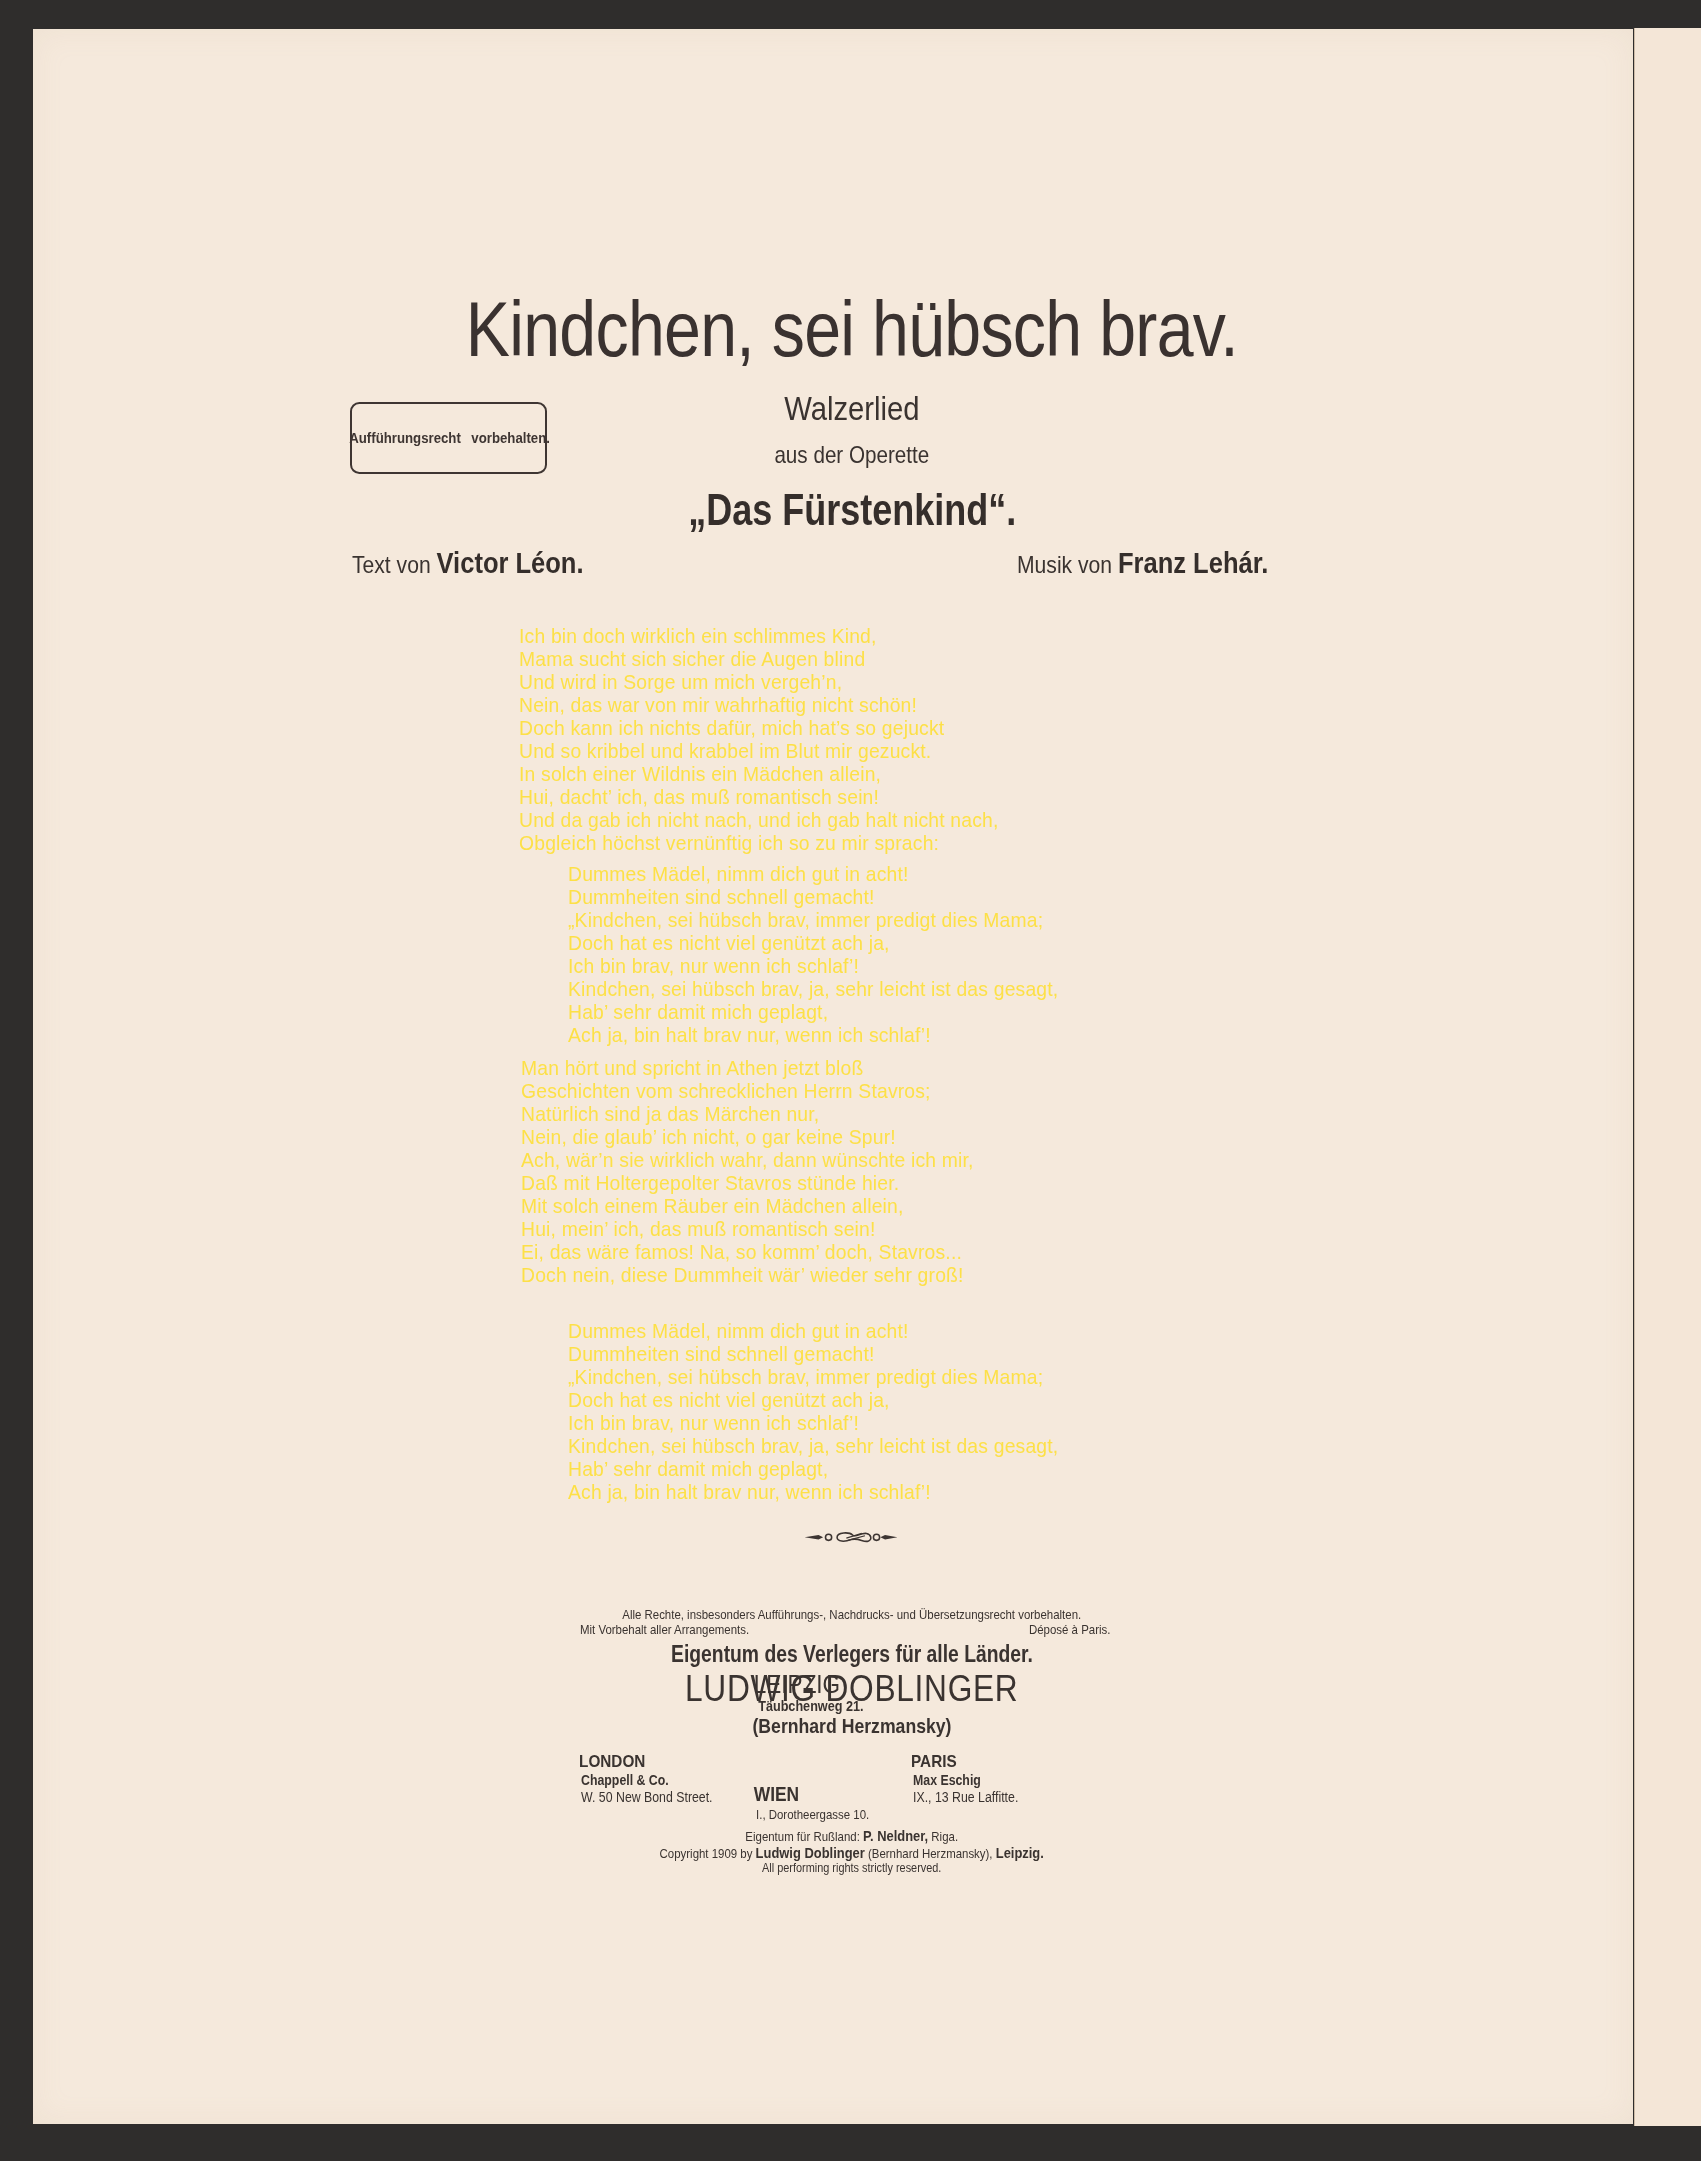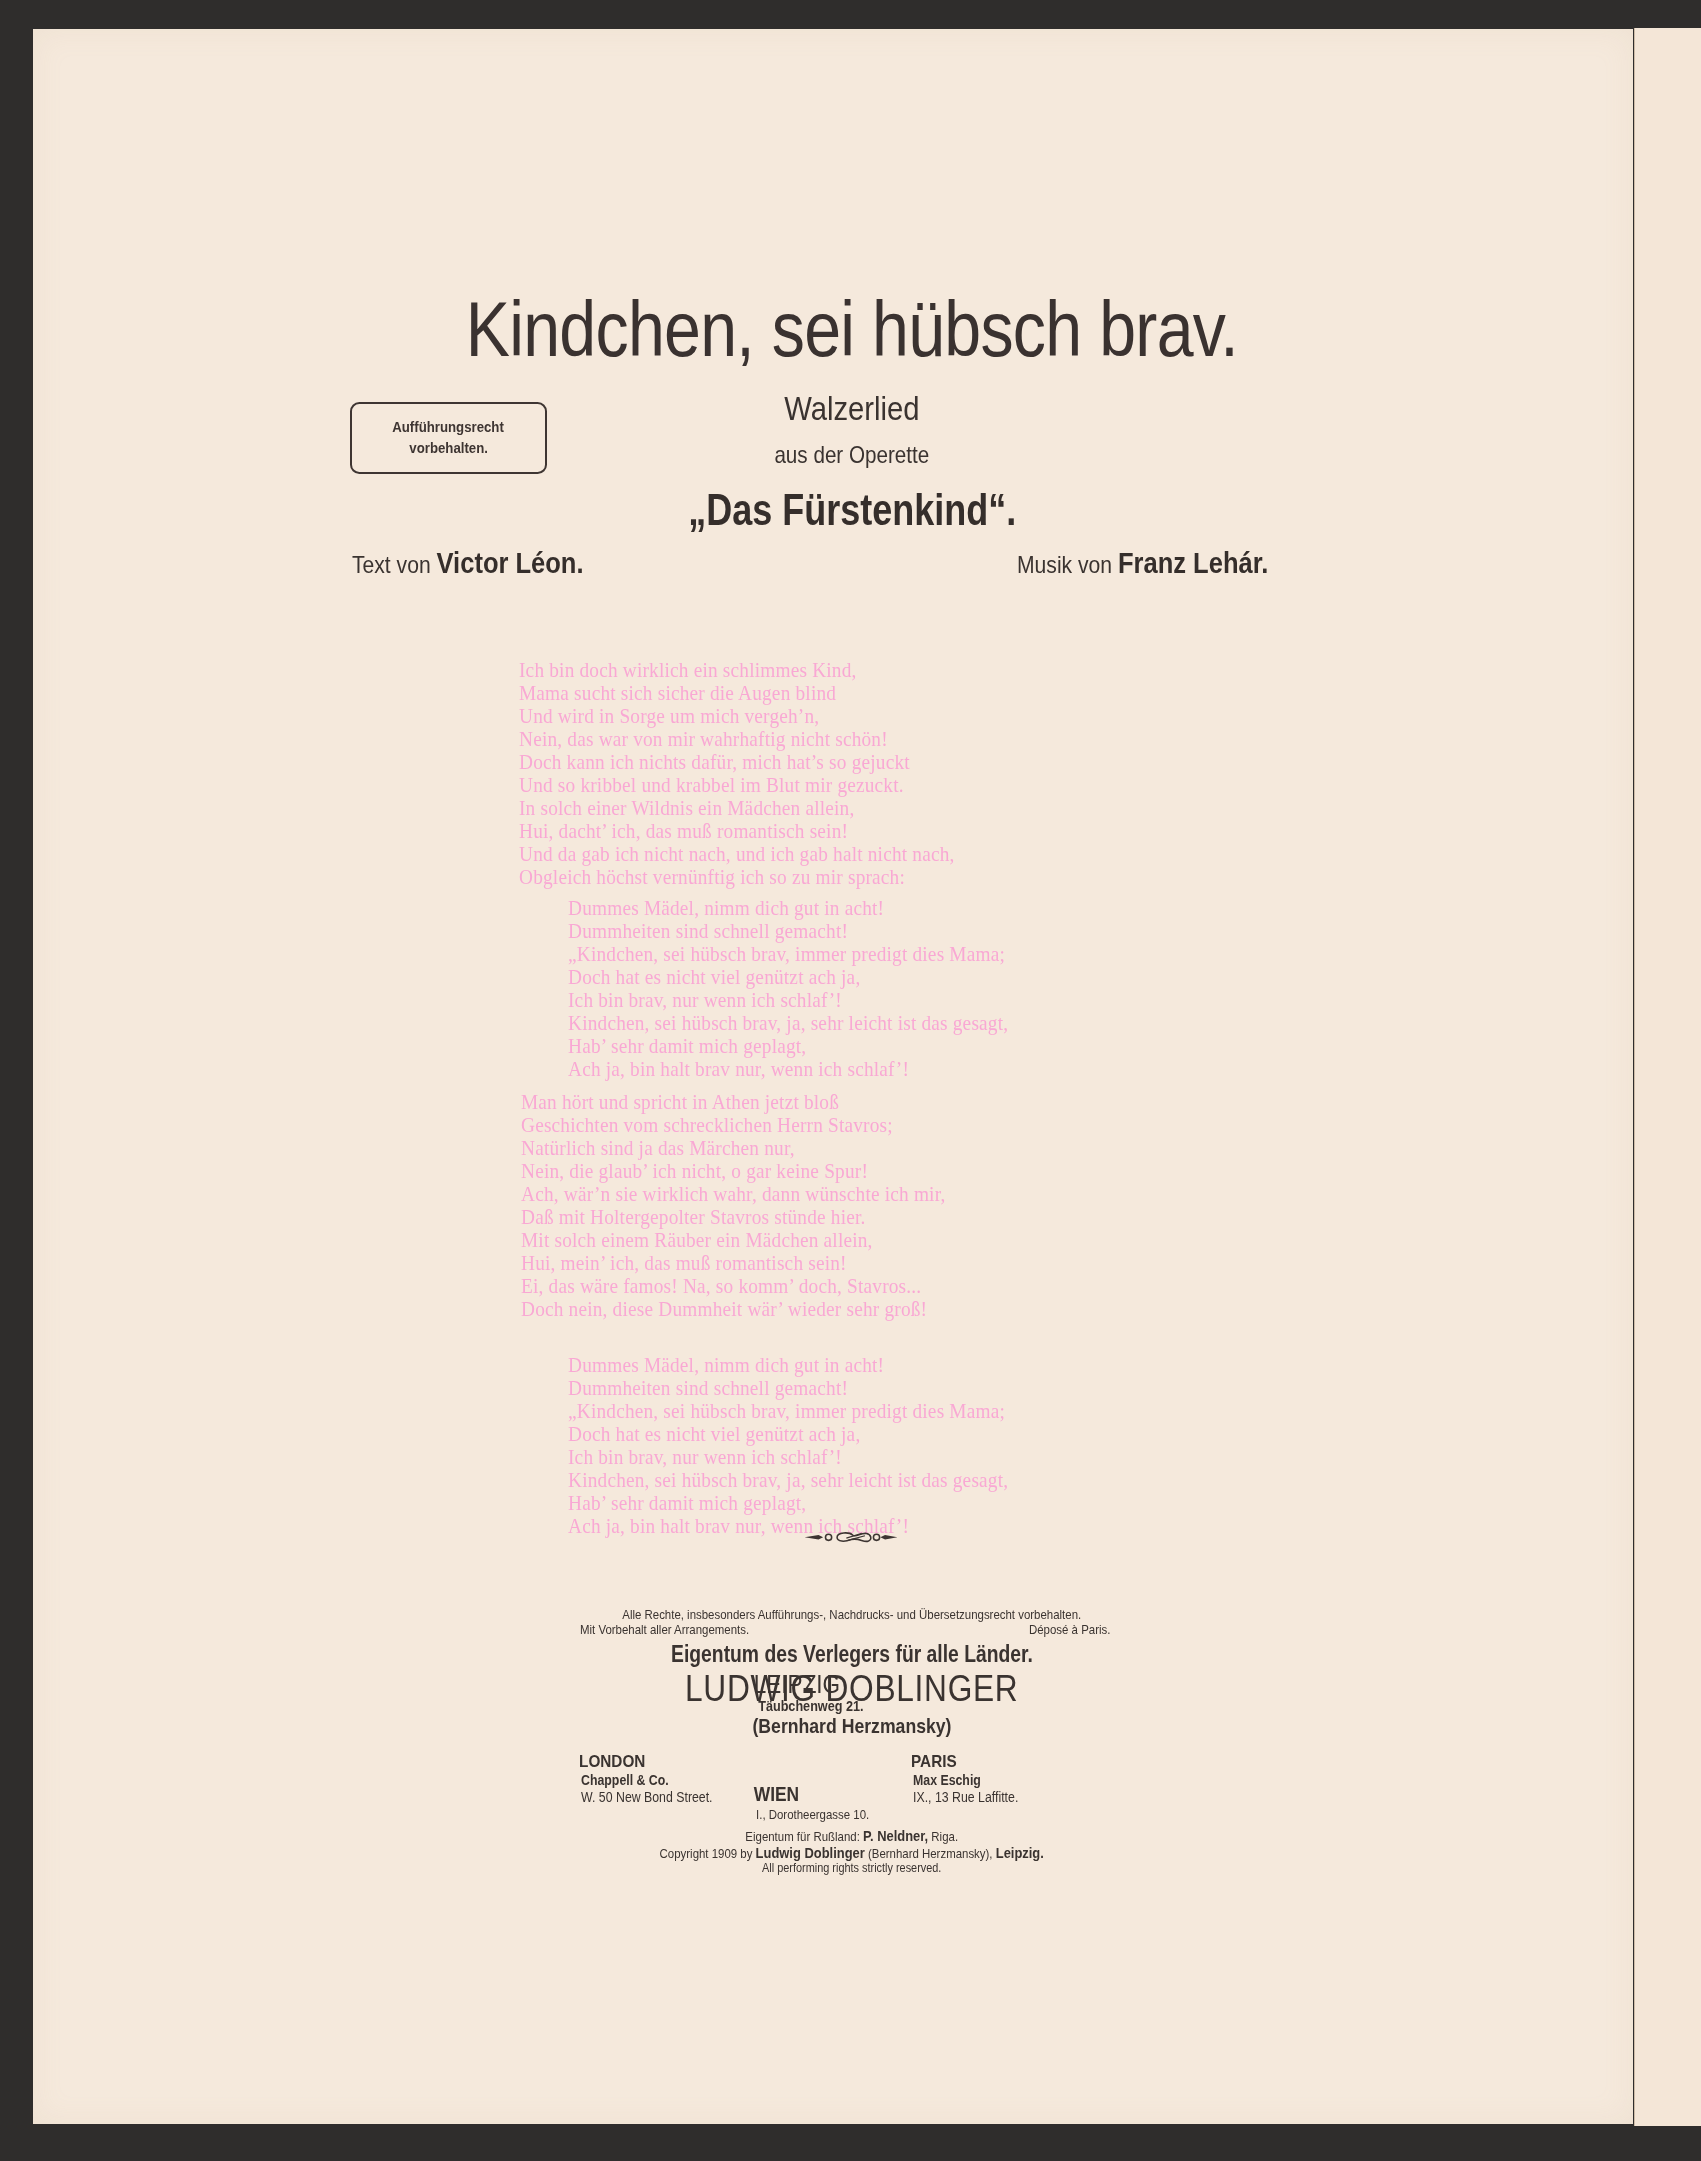--- a/index.html
+++ b/index.html
@@ -35,21 +35,21 @@
     transform: scaleX(0.86);
     transform-origin: 857px 0;
     letter-spacing: -0.8px;
     color: #3a3230;
   }
   .stamp {
     left: 350px; top: 402px;
     width: 193px; height: 68px;
     border: 2.3px solid #3e3532;
     border-radius: 9.3px;
-    display: flex; flex-direction: column; align-items: center; justify-content: center;
+    display: flex; align-items: center; justify-content: center;
     font-family: "Liberation Sans", "DejaVu Sans", sans-serif;
     font-weight: bold;
     font-size: 14.7px; line-height: 21px;
     color: #3e3532;
   }
   .stamp span { display: block; transform: scaleX(0.9); }
   .subtitle {
     left: 0; width: 1702px; top: 387px;
     font-family: "Liberation Sans", "DejaVu Sans", sans-serif;
     font-size: 34px; line-height: 43px;
@@ -73,27 +73,26 @@
     top: 546px;
     font-family: "Liberation Sans", "DejaVu Sans", sans-serif;
     font-size: 24px; line-height: 34px;
     white-space: nowrap;
   }
   .credit b { font-size: 29px; font-weight: bold; color: #352e2b; }
   .credit-left { left: 352px; transform: scaleX(0.88); transform-origin: 0 0; }
   .credit-right { left: 1017px; transform: scaleX(0.88); transform-origin: 0 0; }
 
   .lyrics {
-    font-family: Liberation Serif, serif;
+    font-family: Liberation Sans, sans-serif;
     font-size: 21px;
     line-height: 23px;
-    color: #f9a8d4;
+    color: #fde047;
     white-space: nowrap;
     letter-spacing: 0.2px;
-    margin-top: 35px;
   }
   .lyrics .line { display: block; transform: scaleX(0.92); transform-origin: 0 0; }
   .verse1 { left: 519px; top: 624px; }
   .chorus1 { left: 568px; top: 862px; }
   .verse2 { left: 521px; top: 1056px; }
   .chorus2 { left: 568px; top: 1319px; }
 
   .ornament { left: 735px; top: 1528px; width: 232px; height: 18.6px; }
 
   .footer-small {

